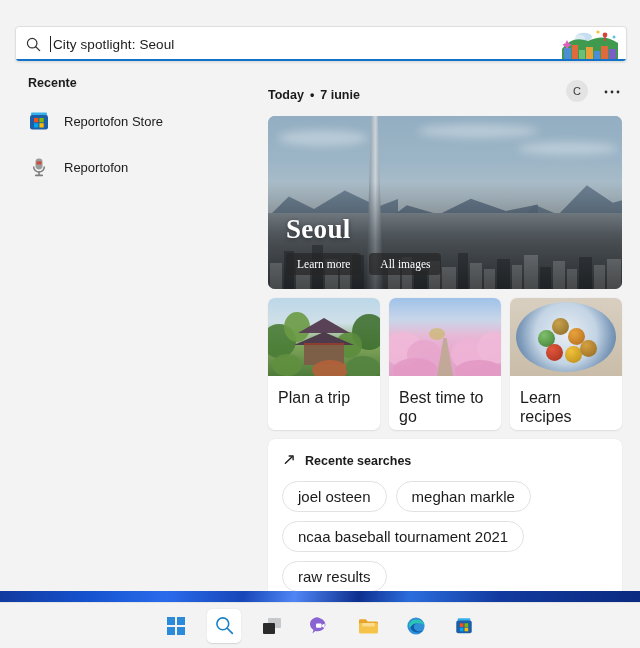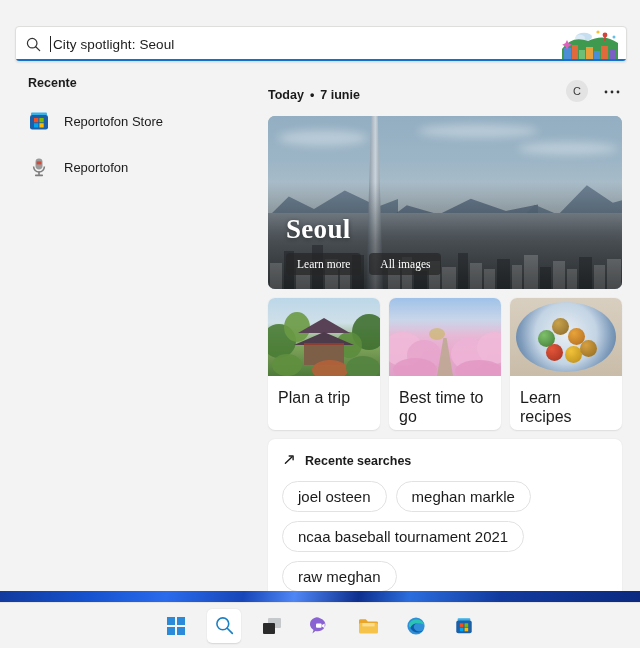--- a/index.html
+++ b/index.html
@@ -423,21 +423,21 @@
             <path d="M1.5 11 L8.5 4.2" stroke="#1b1b1b" stroke-width="1.5" fill="none" stroke-linecap="round"></path>
             <path d="M5.6 3.2 L9.8 3.2 L9.8 7.4" stroke="#1b1b1b" stroke-width="1.5" fill="none" stroke-linecap="round" stroke-linejoin="round"></path>
           </svg>
         </span>
         <span>Recente searches</span>
       </div>
       <div class="chips">
         <span class="chip">joel osteen</span>
         <span class="chip">meghan markle</span>
         <span class="chip">ncaa baseball tournament 2021</span>
-        <span class="chip">raw meghan</span>
+        <span class="chip">raw results</span>
       </div>
     </div>
   </div>
 
   <div class="wallpaper"></div>
   <div class="taskbar">
 
     <div class="tb-btn">
       <span class="win-q">
         <i style="left:0;  top:0;"></i>

